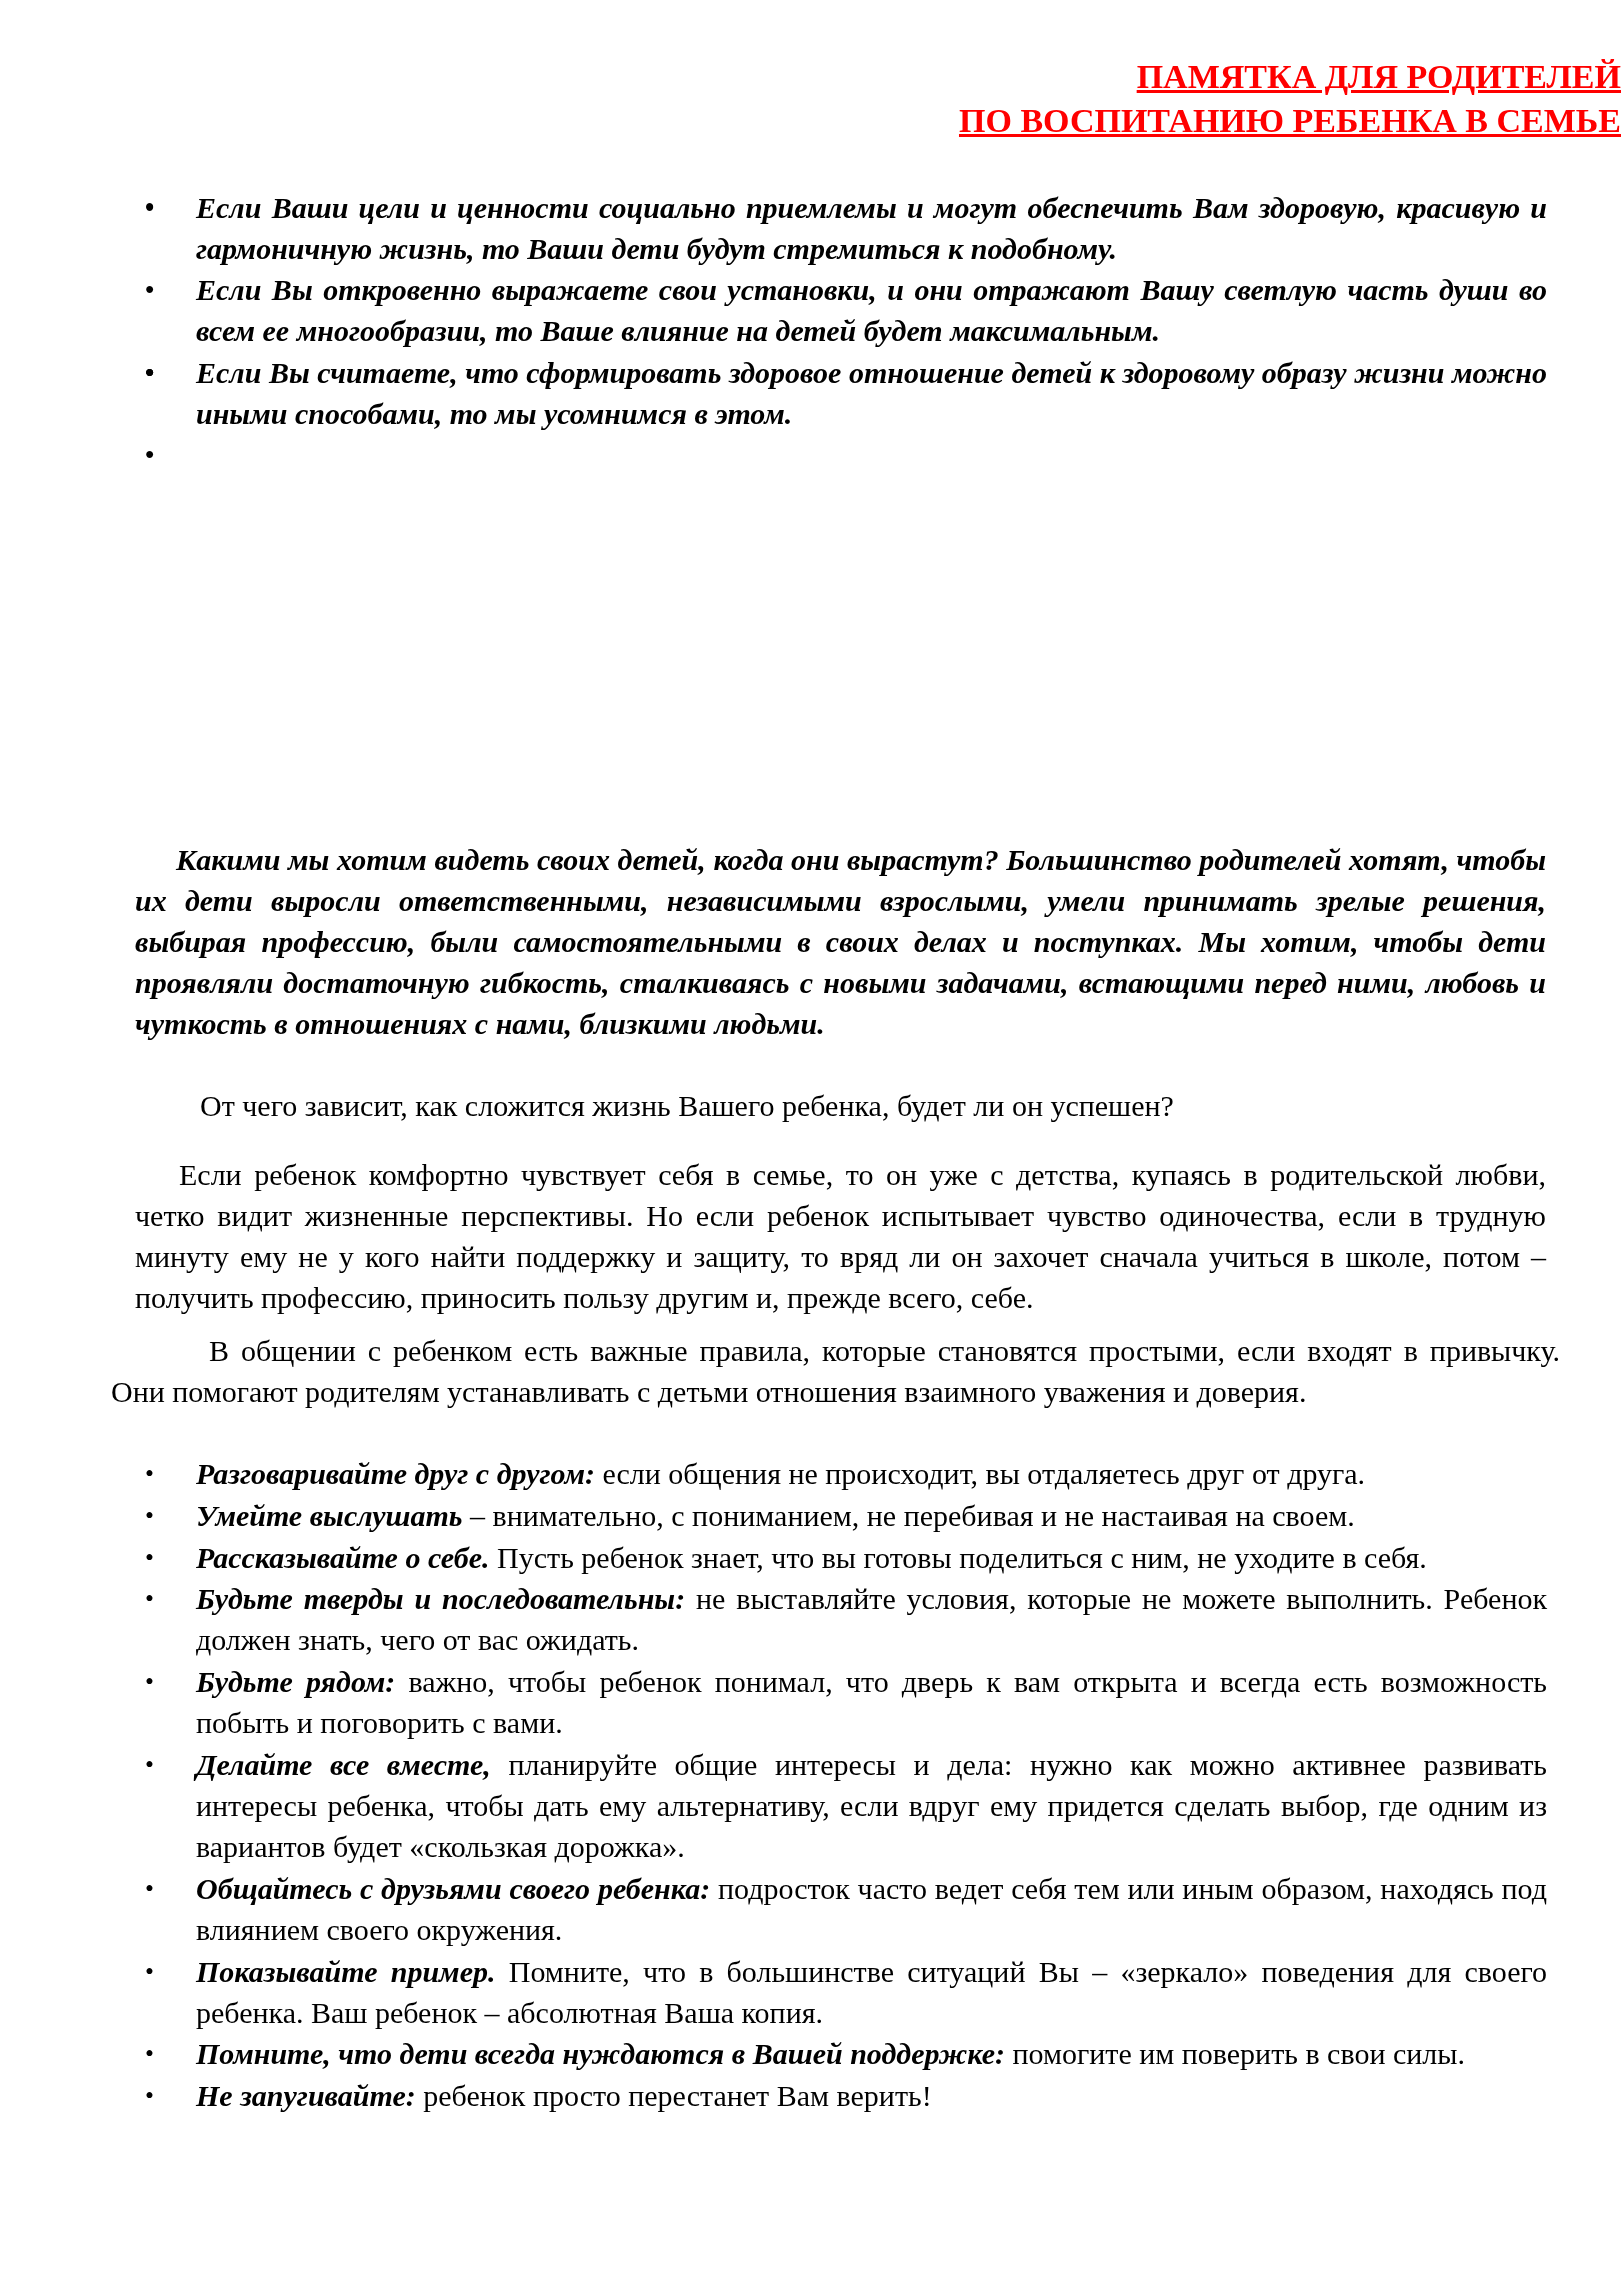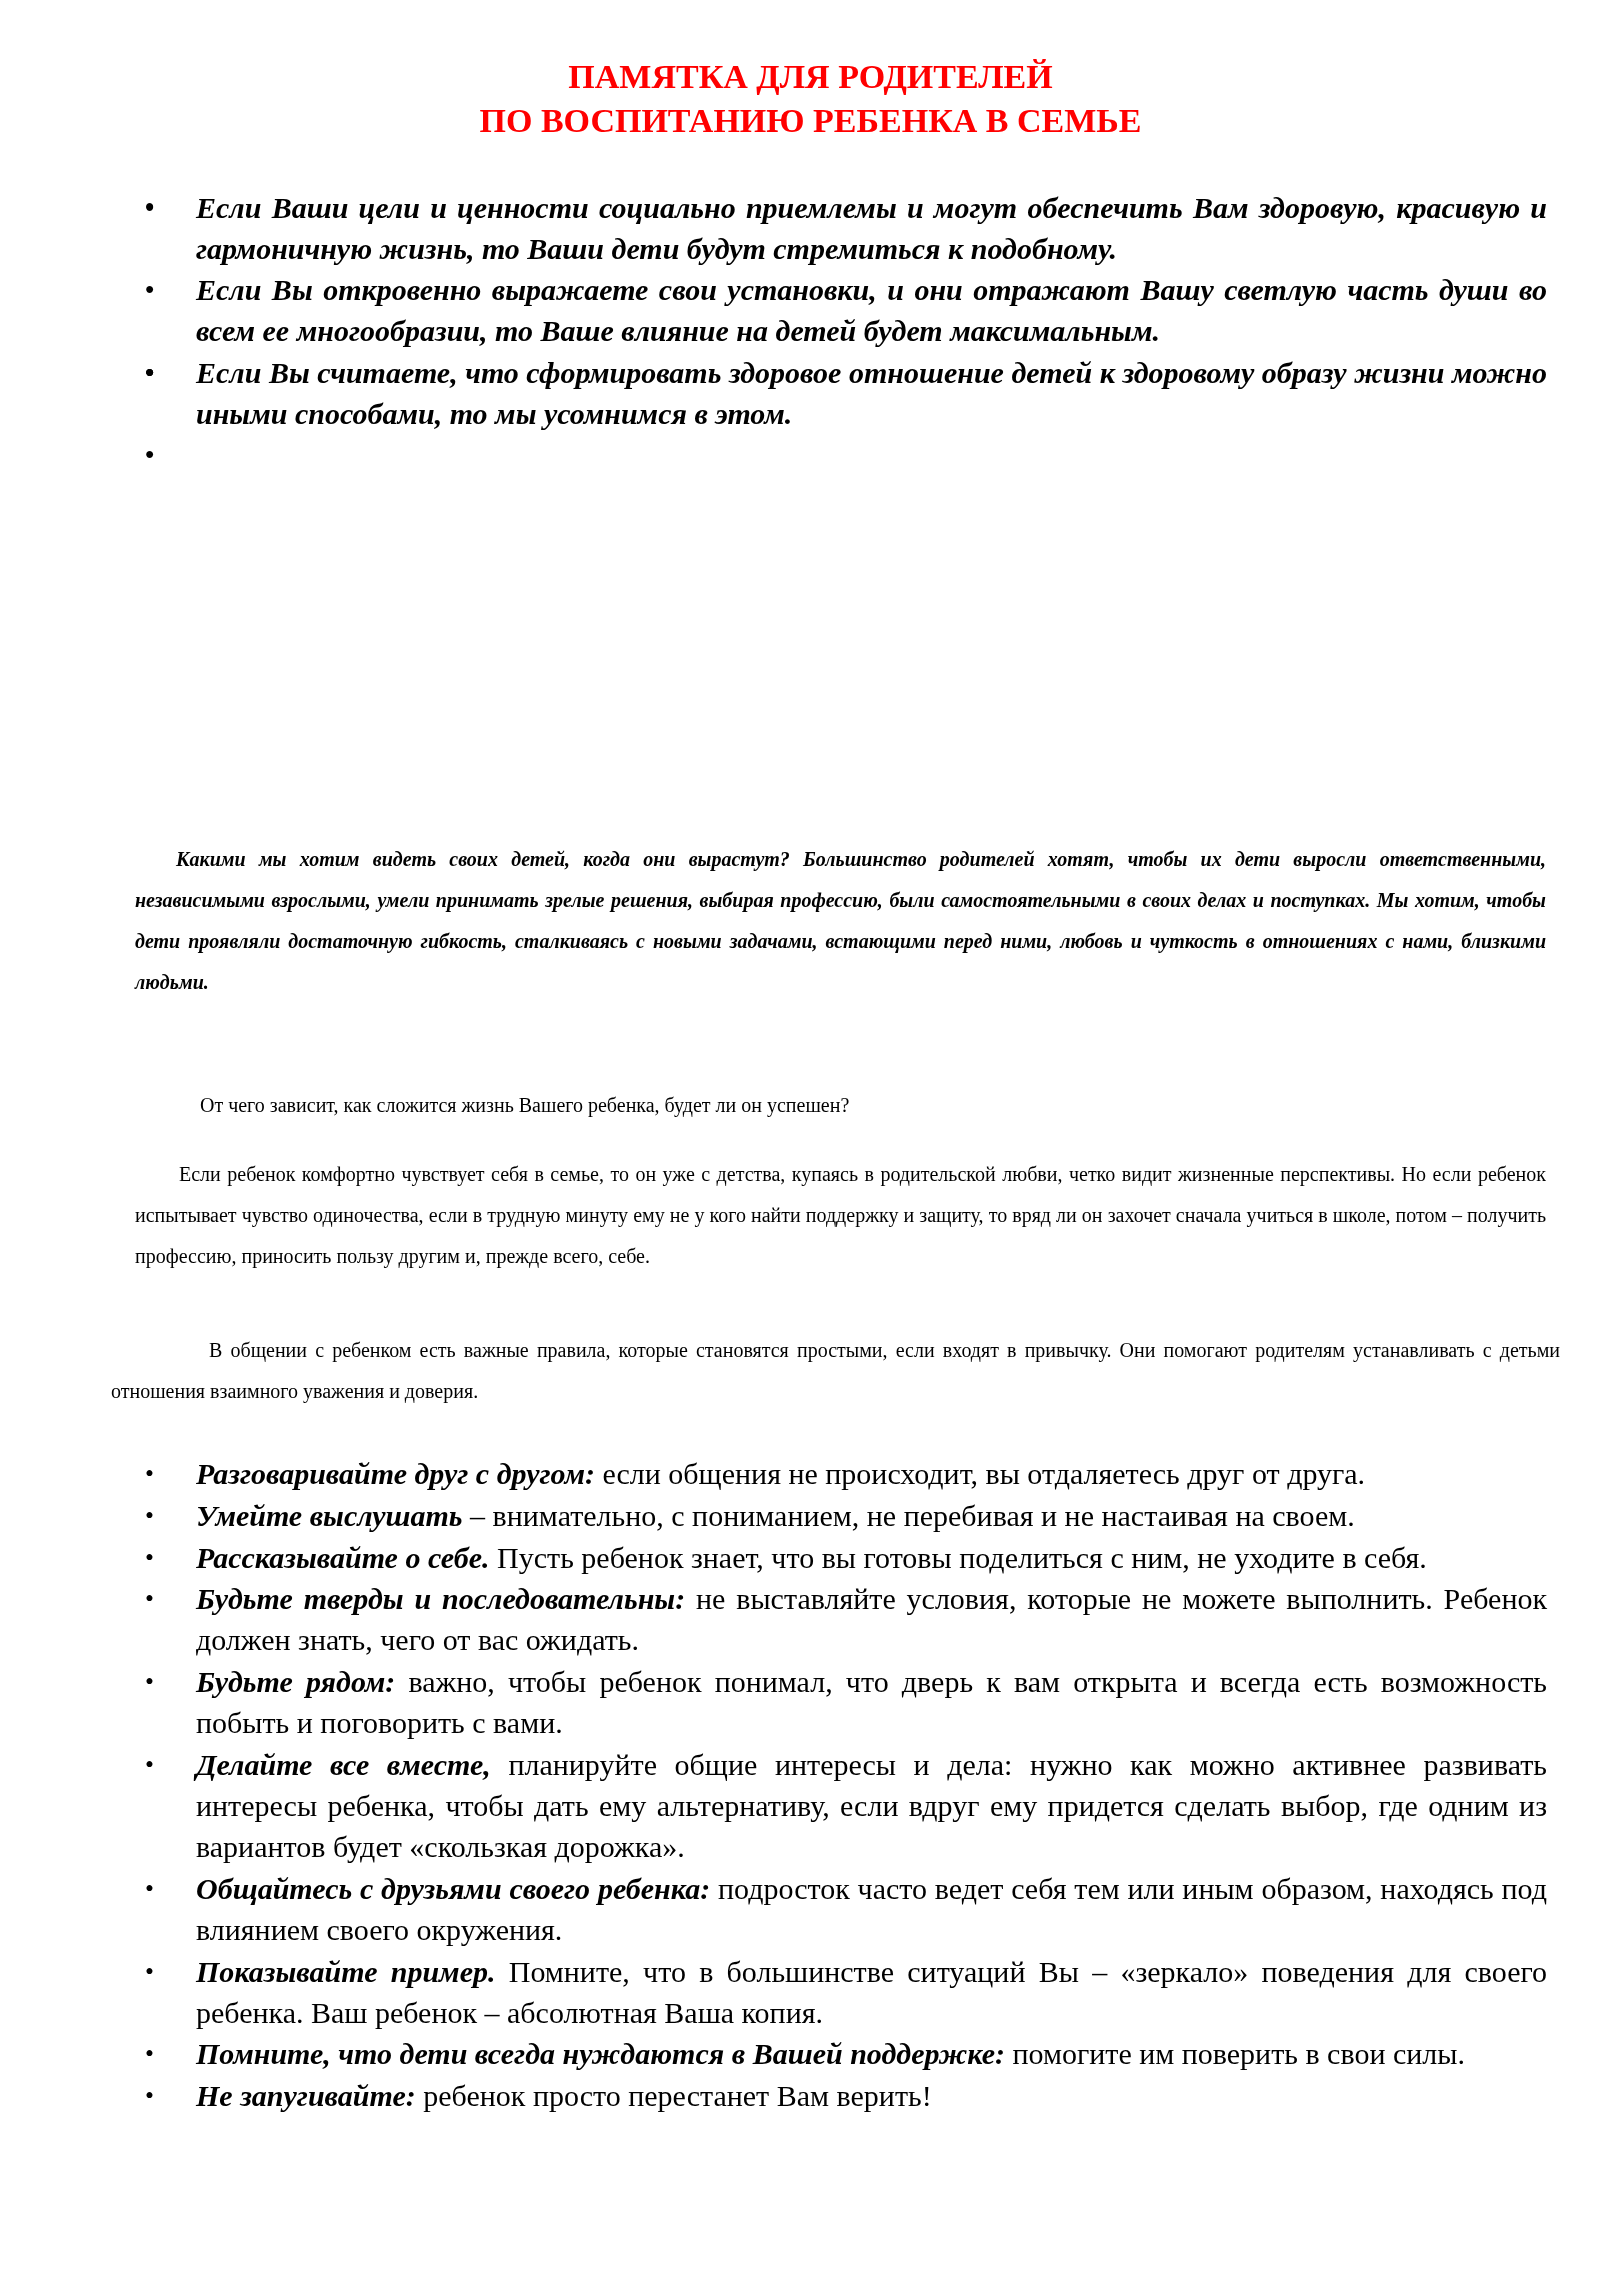--- a/index.html
+++ b/index.html
@@ -1,26 +1,26 @@
 <!DOCTYPE html>
 <html><head>
 <meta charset="utf-8">
 <style>
   html, body { margin: 0; padding: 0; background: #ffffff; }
   body { width: 1621px; height: 2293px; position: relative; overflow: hidden;
          font-family: "Liberation Serif", "DejaVu Serif", serif; color: #000; }
-  .title { position: absolute; left: 0; width: 1621px; top: 55px; text-align: center;
-           color: #ff0000; font-weight: bold; font-size: 34px; line-height: 44px; }
+  .title { position: absolute; left: 0; width: 1621px; top: 55px; text-align: right;
+           color: #ff0000; font-weight: bold; font-size: 34px; line-height: 44px; text-decoration: underline; }
   .title div { white-space: nowrap; }
   .ul { position: absolute; left: 0; width: 1621px; margin: 0; padding: 0; list-style: none; }
   .li { position: relative; padding-left: 196px; padding-right: 74px; font-size: 30px;
         line-height: 41px; text-align: justify; margin-bottom: 0px; }
   .li .bullet { position: absolute; left: 145px; top: 0; font-size: 25.5px; line-height: 41px; }
   .bi { font-weight: bold; font-style: italic; }
-  .para { position: absolute; font-size: 20px; line-height: 41px; text-align: justify; }
+  .para { position: absolute; font-size: 30px; line-height: 41px; text-align: justify; }
   .p-bi { font-weight: bold; font-style: italic; }
   #list1 { top: 186px; }
   #list1 .li { margin-bottom: 0.5px; }
   #p-kakimi { top: 839px; left: 135px; width: 1411px; text-indent: 41px; }
   #p-otchego { top: 1085px; left: 104px; width: 1449px; text-indent: 96px; }
   #p-esli { top: 1126px; left: 135px; width: 1411px; text-indent: 44px; margin-top: 28px; }
   #p-obsch { top: 1330px; left: 98px; width: 1449px; text-indent: 98px; margin-left: 13px; }
   #list2 { top: 1453px; }
   #list2 .li { margin-bottom: 0.8px; }
 </style>

